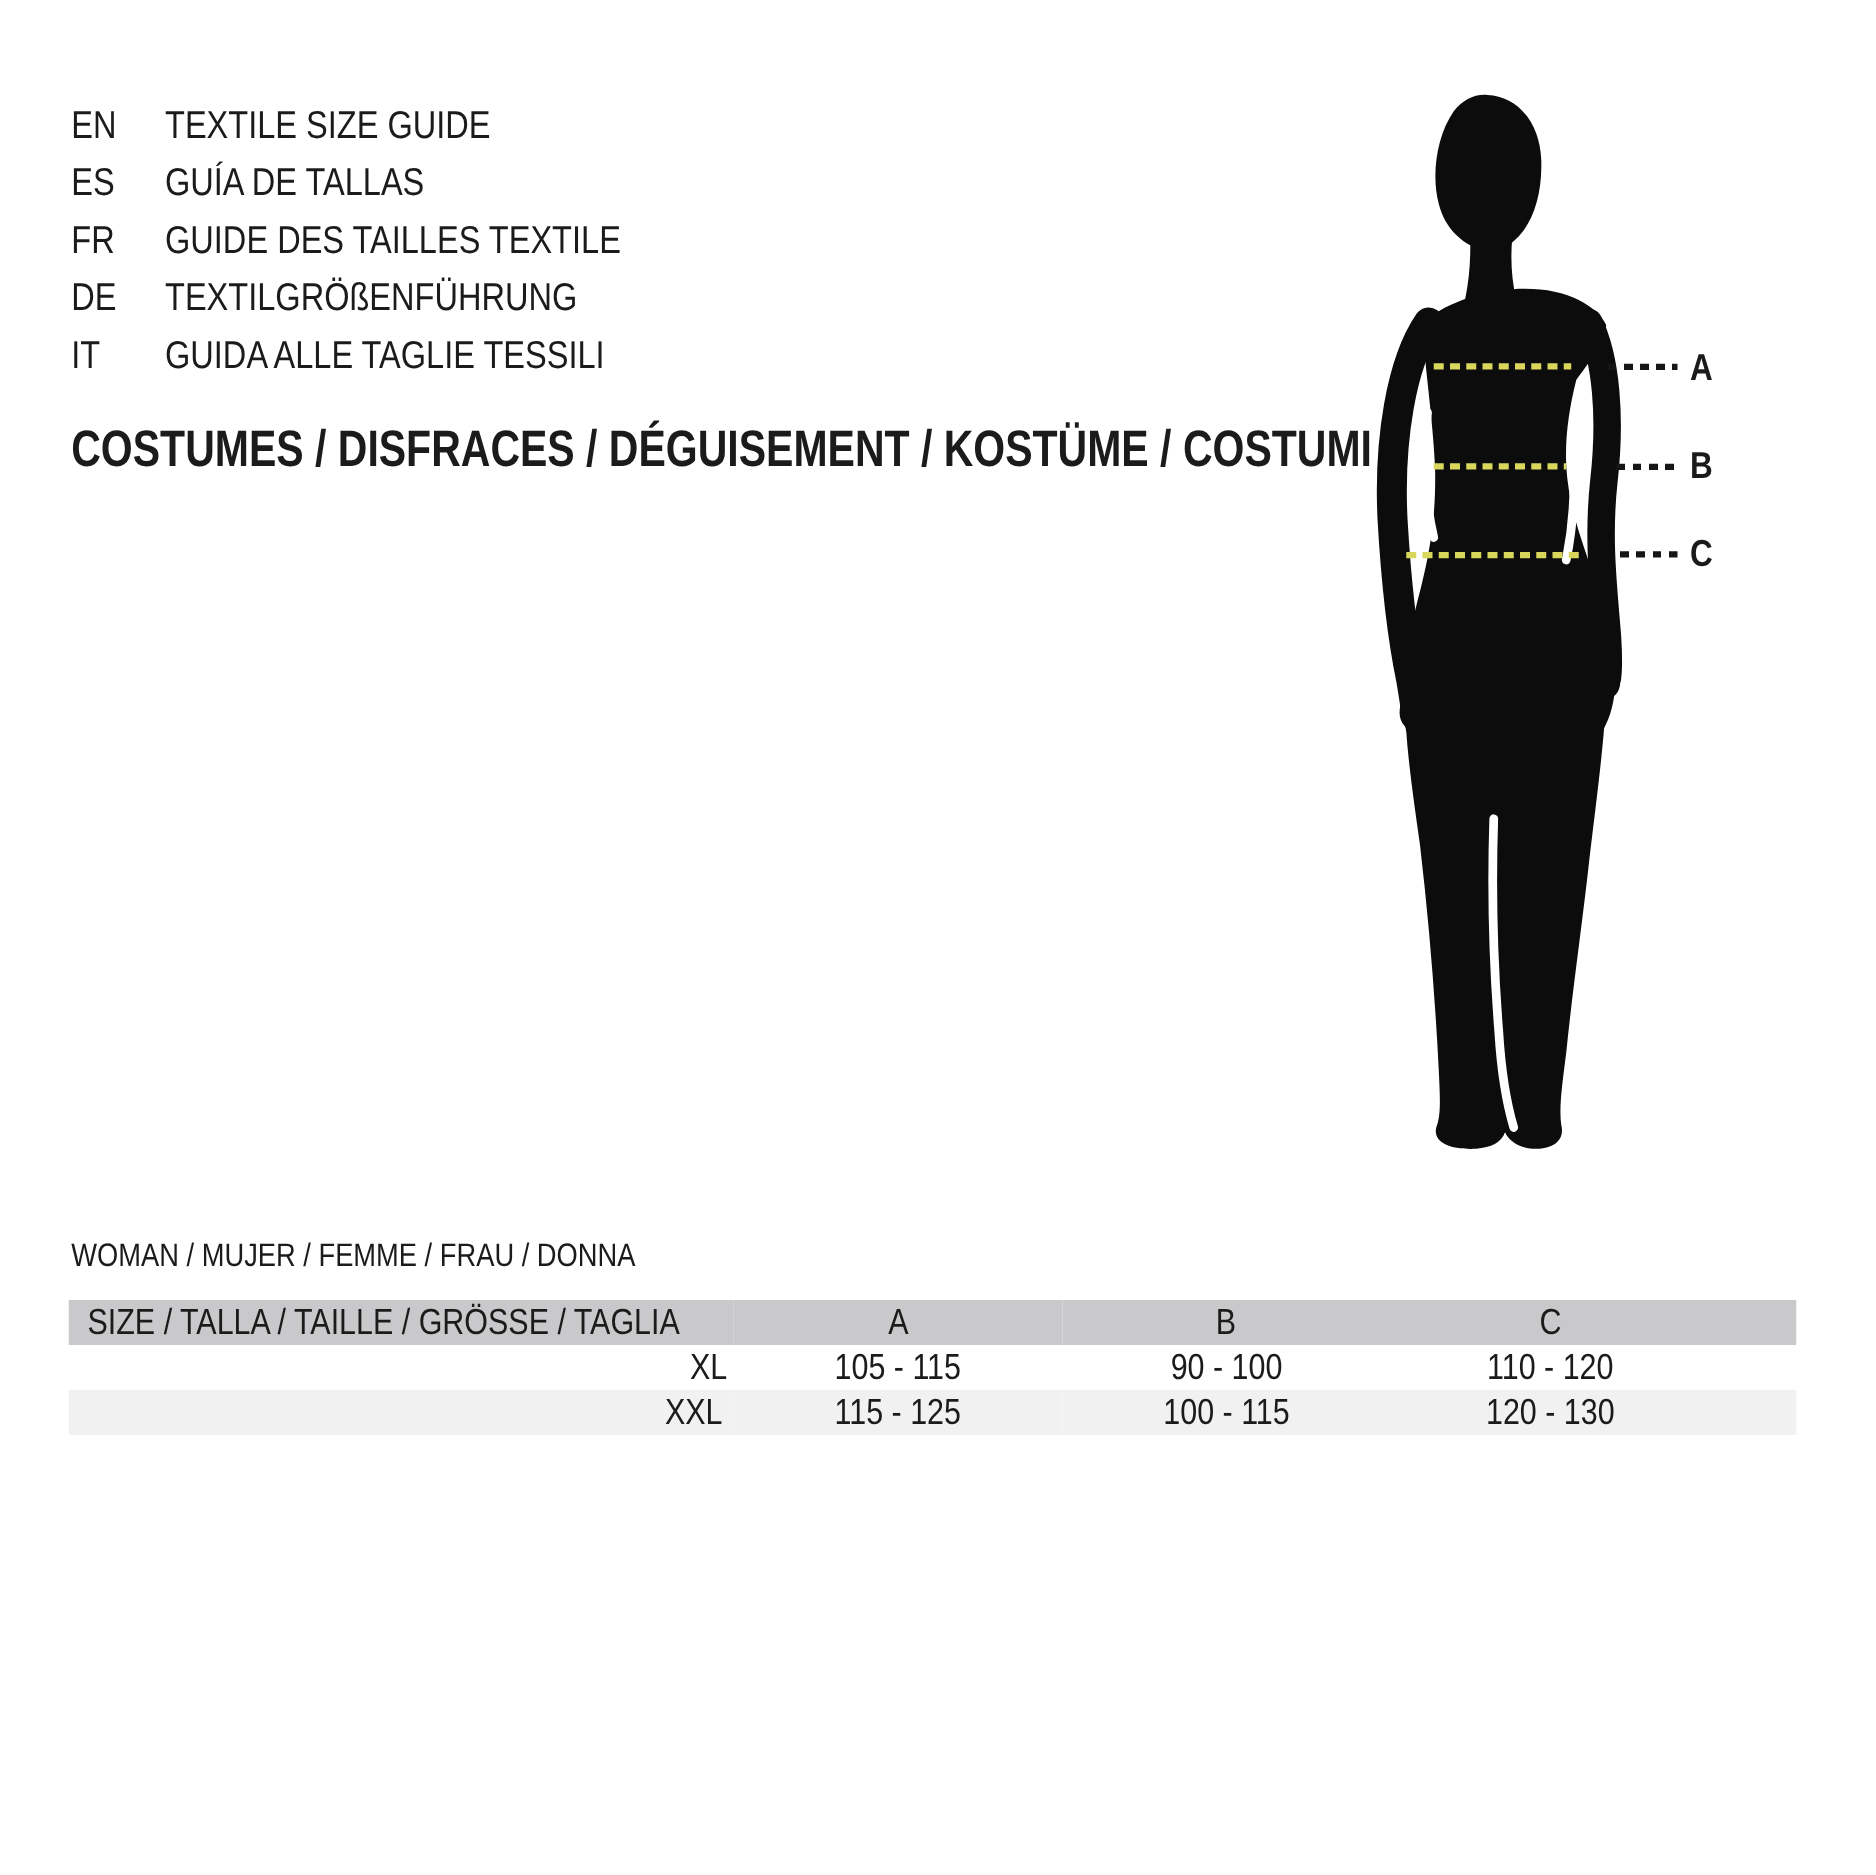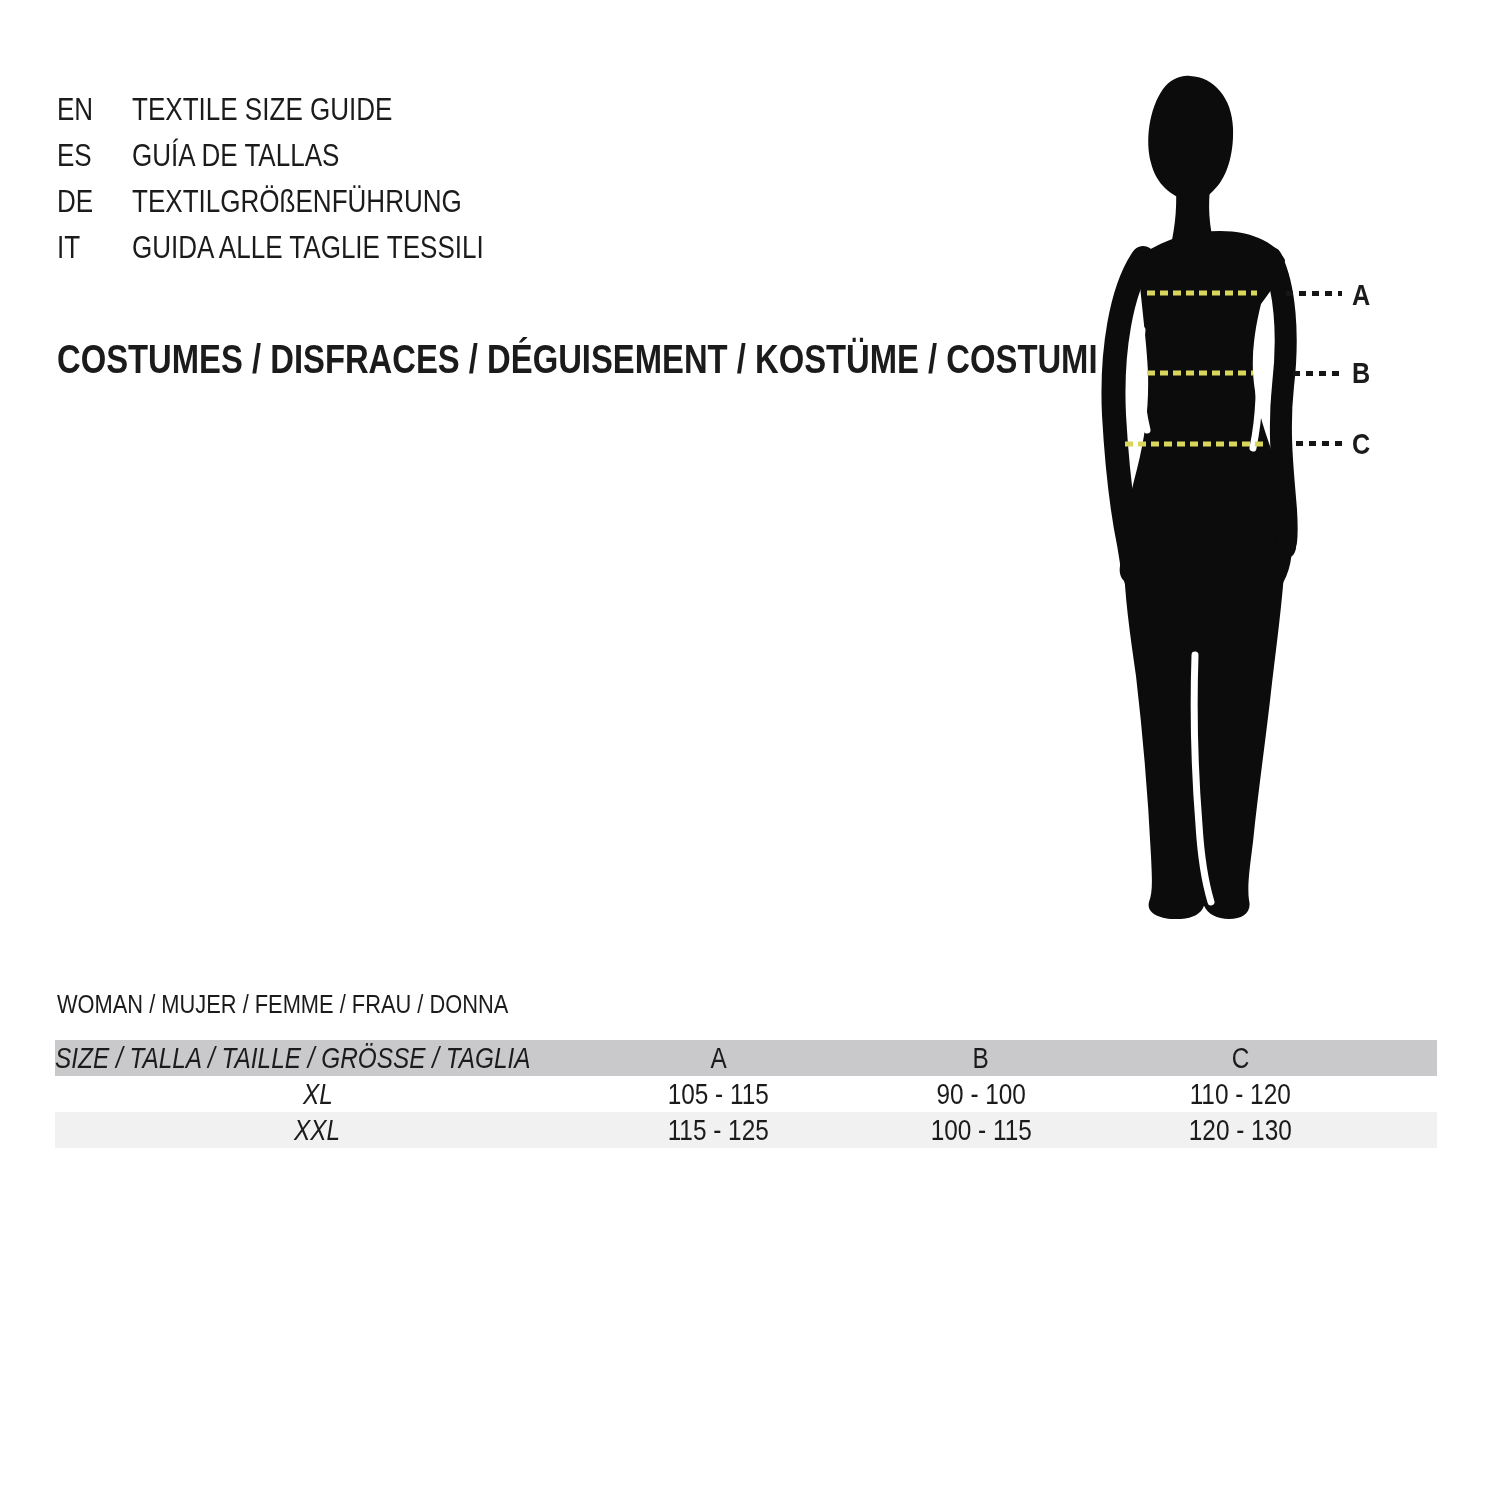--- a/index.html
+++ b/index.html
@@ -5,21 +5,21 @@
   html,body{margin:0;padding:0;background:#fff;}
   .page{position:relative;width:1501px;height:1500px;background:#ffffff;
         font-family:"Liberation Sans",sans-serif;color:#1b1b1b;overflow:hidden;}
 
   
   .cond{display:inline-block;transform:scaleX(0.84);transform-origin:0 50%;white-space:nowrap;}
   .cc{transform-origin:50% 50%;}
 
   
   .langs{position:absolute;left:57px;top:82px;}
-  .lang-row{display:flex;height:46px;align-items:flex-end;font-size:31px;}
+  .lang-row{display:flex;height:46px;align-items:flex-start;font-size:31px;}
   .lang-code{flex:0 0 75px;}
 
   
   .costumes{position:absolute;left:57px;top:336px;font-size:41px;font-weight:700;
             transform:scaleX(0.80);transform-origin:0 50%;white-space:nowrap;display:inline-block;}
 
   
   .figure{position:absolute;left:1085px;top:70px;}
 
   
@@ -35,40 +35,44 @@
 
   
   .gender{position:absolute;left:57px;top:989px;font-size:26px;}
 
   
   .sizetable{position:absolute;left:55px;top:1040px;width:1382px;
              border-collapse:collapse;font-size:29px;table-layout:fixed;}
   .sizetable th,.sizetable td{font-weight:400;padding:0;height:36px;vertical-align:middle;}
   .sizetable thead tr{background:#c9c9cb;}
   .sizetable tbody tr:nth-child(even){background:#f1f1f2;}
-  .sizetable .first{text-align:center;padding-left:0;font-style:italic;}
+  .sizetable .first{text-align:right;padding-left:15px;}
   .sizetable .c{text-align:center;}
 
   
   .notes{position:absolute;left:57px;top:1295px;font-size:33px;}
   .note-row{height:45px;line-height:45px;}
 </style>
 </head>
 <body>
 
 <div class="page">
 
   <div class="langs">
     <div class="lang-row">
       <span class="lang-code"><span class="cond">EN</span></span>
       <span class="cond">TEXTILE SIZE GUIDE</span>
     </div>
     <div class="lang-row">
       <span class="lang-code"><span class="cond">ES</span></span>
       <span class="cond">GUÍA DE TALLAS</span>
+    </div>
+    <div class="lang-row">
+      <span class="lang-code"><span class="cond">FR</span></span>
+      <span class="cond">GUIDE DES TAILLES TEXTILE</span>
     </div>
     <div class="lang-row">
       <span class="lang-code"><span class="cond">DE</span></span>
       <span class="cond">TEXTILGRÖßENFÜHRUNG</span>
     </div>
     <div class="lang-row">
       <span class="lang-code"><span class="cond">IT</span></span>
       <span class="cond">GUIDA ALLE TAGLIE TESSILI</span>
     </div>
   </div>

